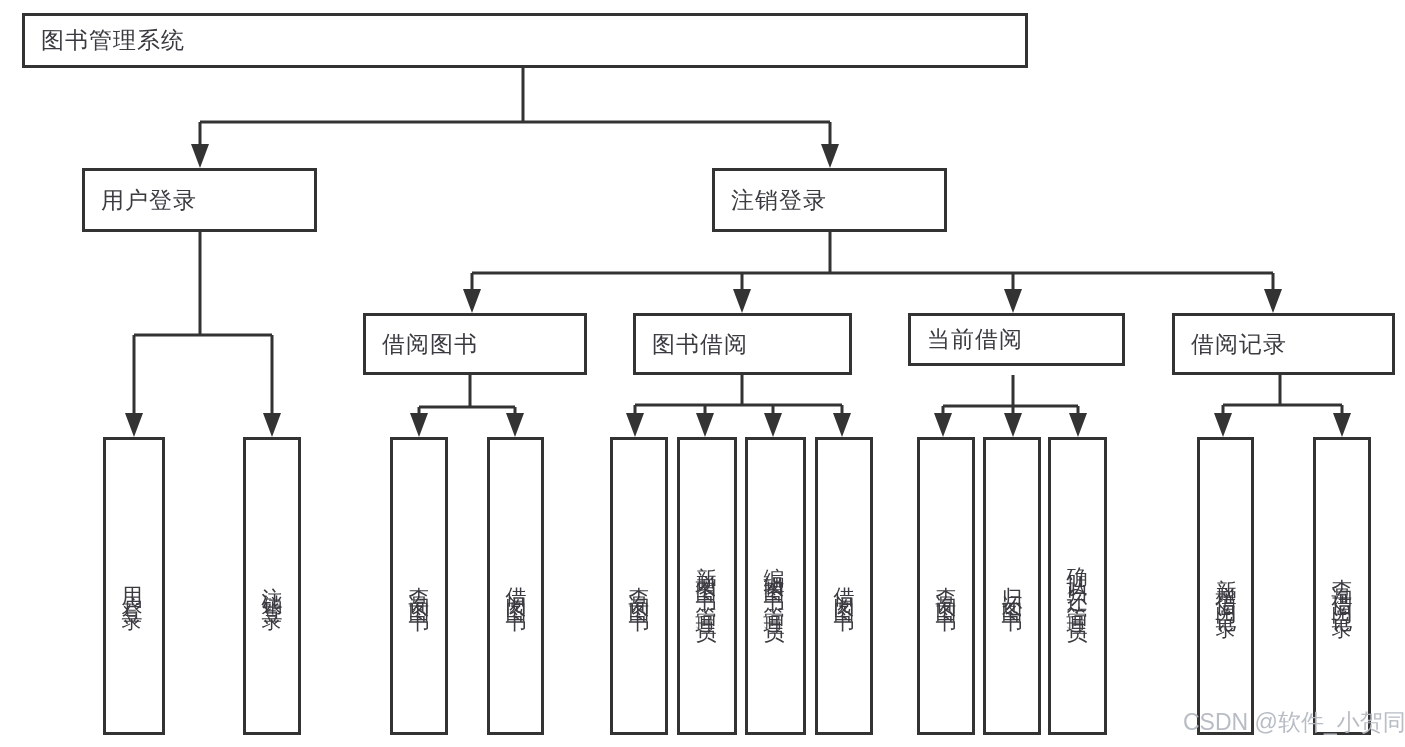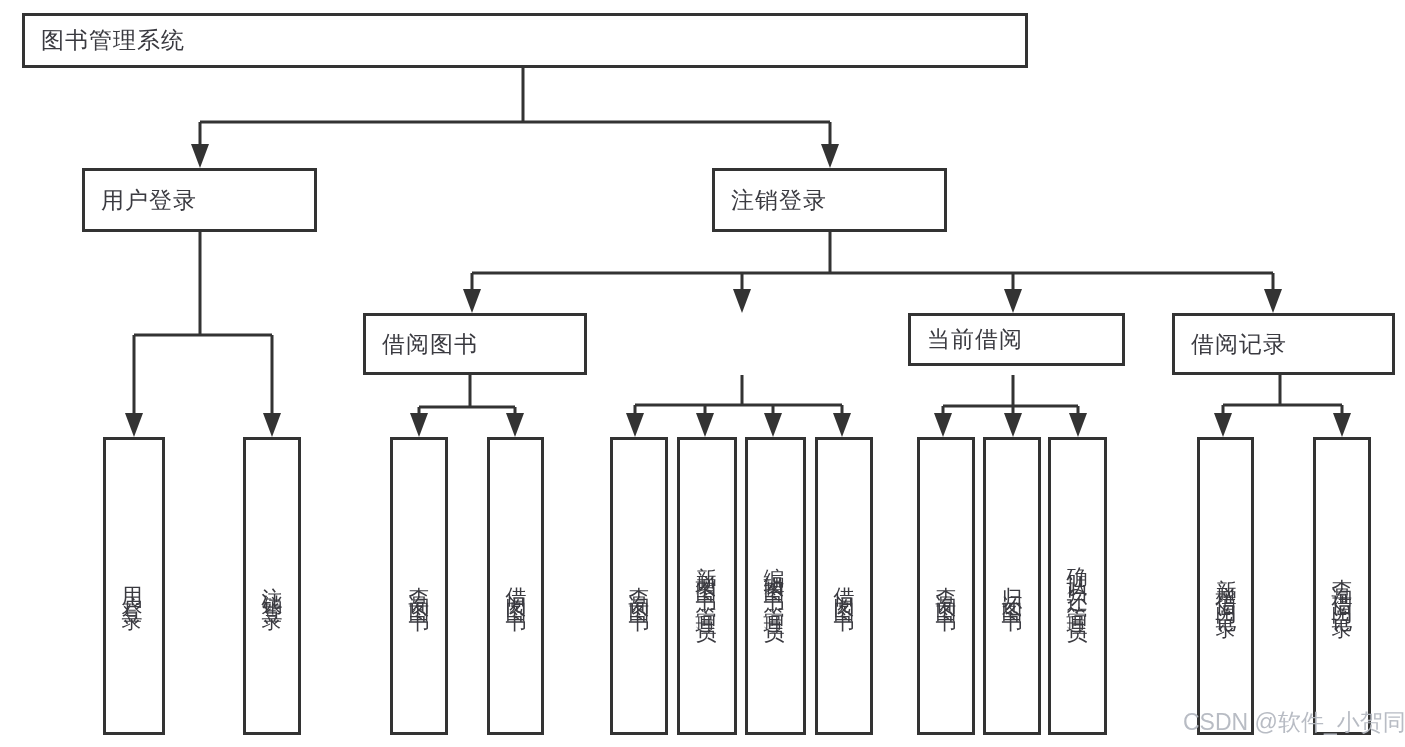--- a/index.html
+++ b/index.html
@@ -98,20 +98,23 @@
   <div class="box" style="left:82px;top:168px;width:235px;height:64px">
     <span class="hlabel">用户登录</span>
   </div>
   <div class="box" style="left:712px;top:168px;width:235px;height:64px">
     <span class="hlabel">注销登录</span>
   </div>
 
   <div class="box" style="left:363px;top:313px;width:224px;height:62px">
     <span class="hlabel">借阅图书</span>
   </div>
+  <div class="box" style="left:633px;top:313px;width:219px;height:62px">
+    <span class="hlabel">图书借阅</span>
+  </div>
   <div class="box" style="left:908px;top:313px;width:217px;height:53px">
     <span class="hlabel">当前借阅</span>
   </div>
   <div class="box" style="left:1172px;top:313px;width:223px;height:62px">
     <span class="hlabel">借阅记录</span>
   </div>
 
   <div class="box" style="left:103px;top:437px;width:62px;height:298px">
     <span class="vlabel">用户登录</span>
   </div>

